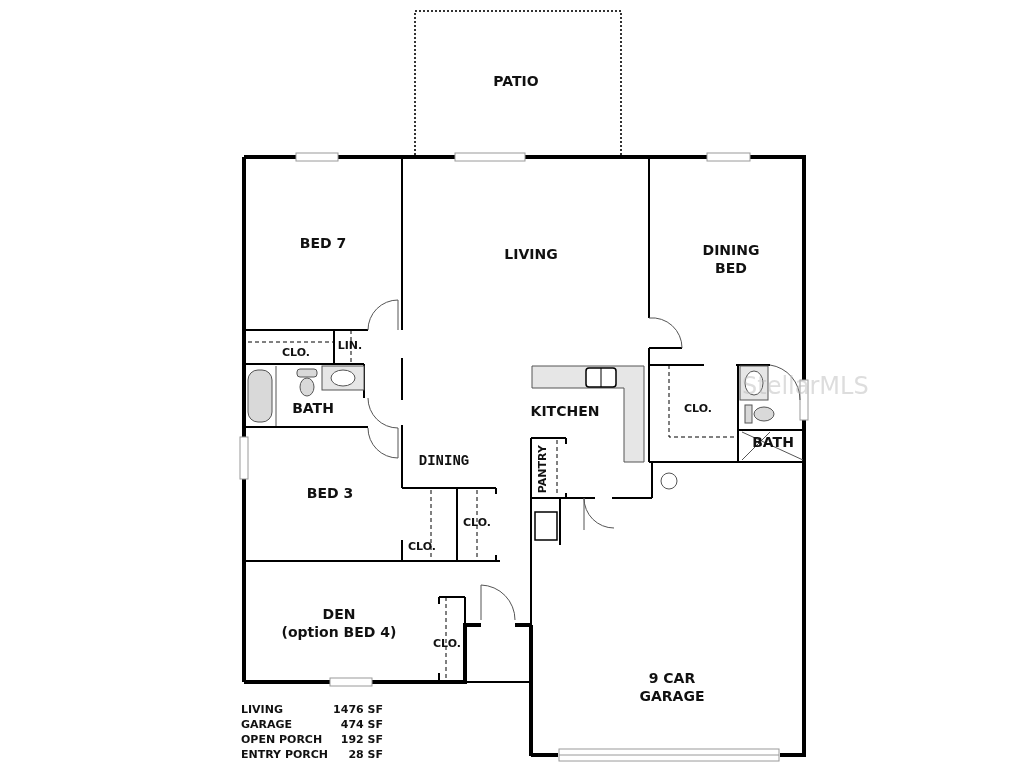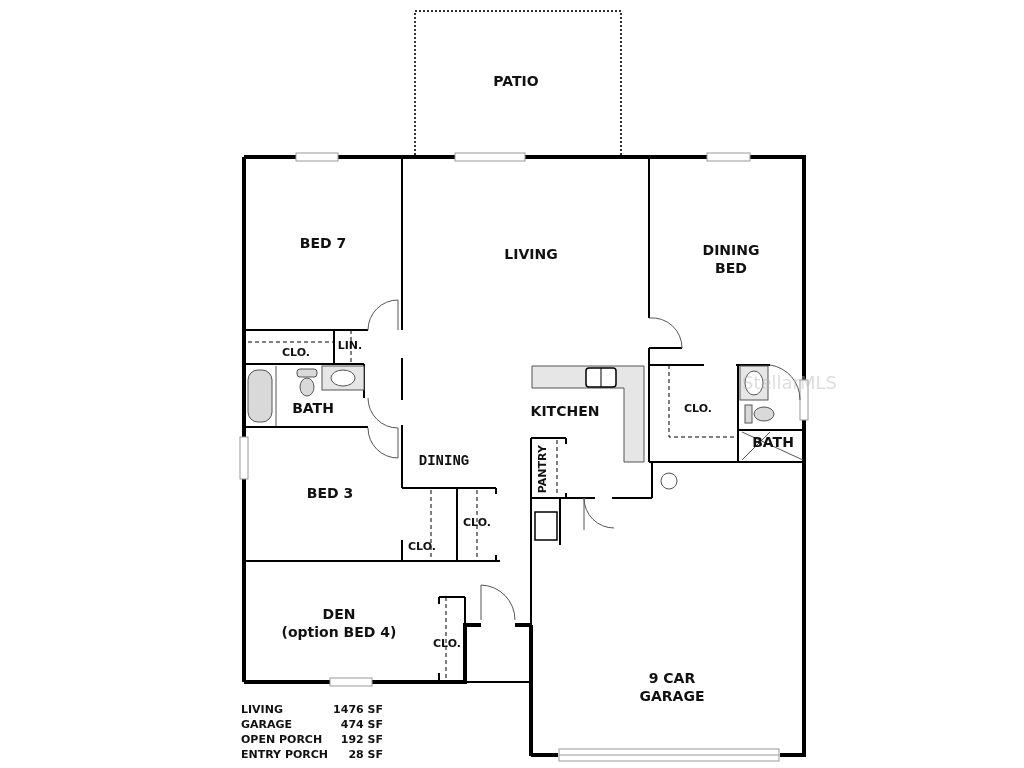--- a/index.html
+++ b/index.html
@@ -7,21 +7,21 @@
            font-family: "Liberation Sans", "DejaVu Sans", sans-serif; }
     svg#plan { position: absolute; left: 0; top: 0; }
     .lbl { position: absolute; font-weight: bold; color: #111; text-align: center;
            font-family: "DejaVu Sans", "Liberation Sans", sans-serif; line-height: 1.3; white-space: nowrap; }
     .lbl.big { font-size: 14px; }
     .lbl.small { font-size: 11px; }
     .legend { position: absolute; left: 241px; top: 702px; font-size: 11px; font-weight: bold;
               font-family: "DejaVu Sans", "Liberation Sans", sans-serif; color: #111; }
     .legend .row { display: flex; width: 142px; justify-content: space-between; height: 15px; line-height: 15px; }
     .pantry { transform: rotate(-90deg); transform-origin: center; }
-    .watermark { position: absolute; left: 742px; top: 372px; font-size: 18px; color: rgba(180,180,180,0.45);
+    .watermark { position: absolute; left: 742px; top: 372px; font-size: 24px; color: rgba(180,180,180,0.45);
                  font-family: "DejaVu Sans", sans-serif; }
   </style>
 </head>
 <body>
 
 <svg id="plan" width="1024" height="768" viewBox="0 0 1024 768">
 
   <g>
     <rect x="415" y="11" width="206" height="146" fill="none" stroke="#333" stroke-width="2" stroke-dasharray="2,2"></rect>
   </g>

